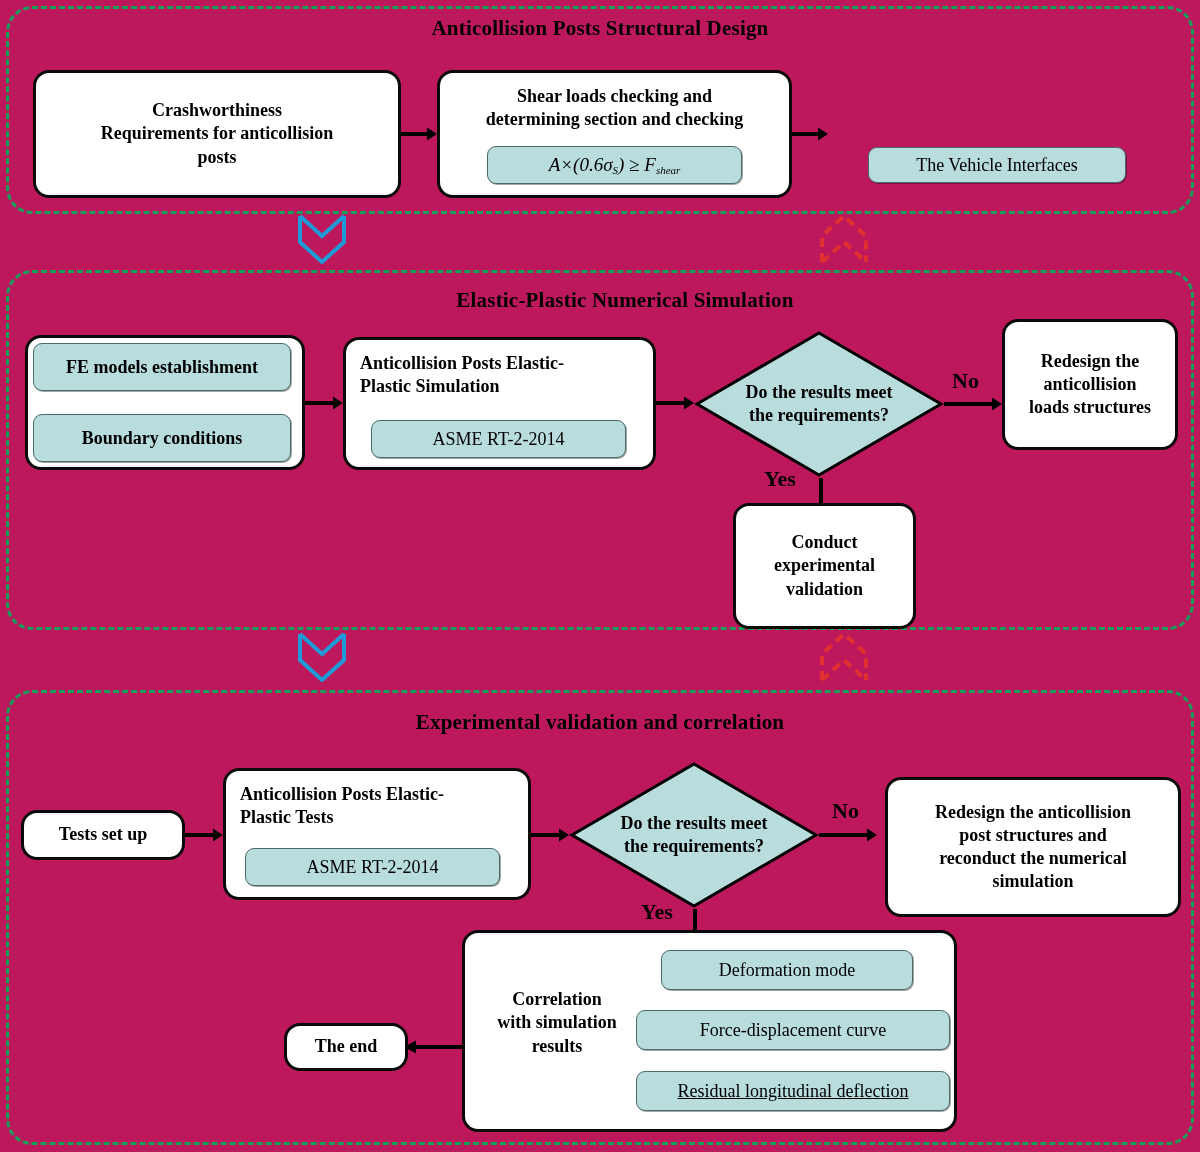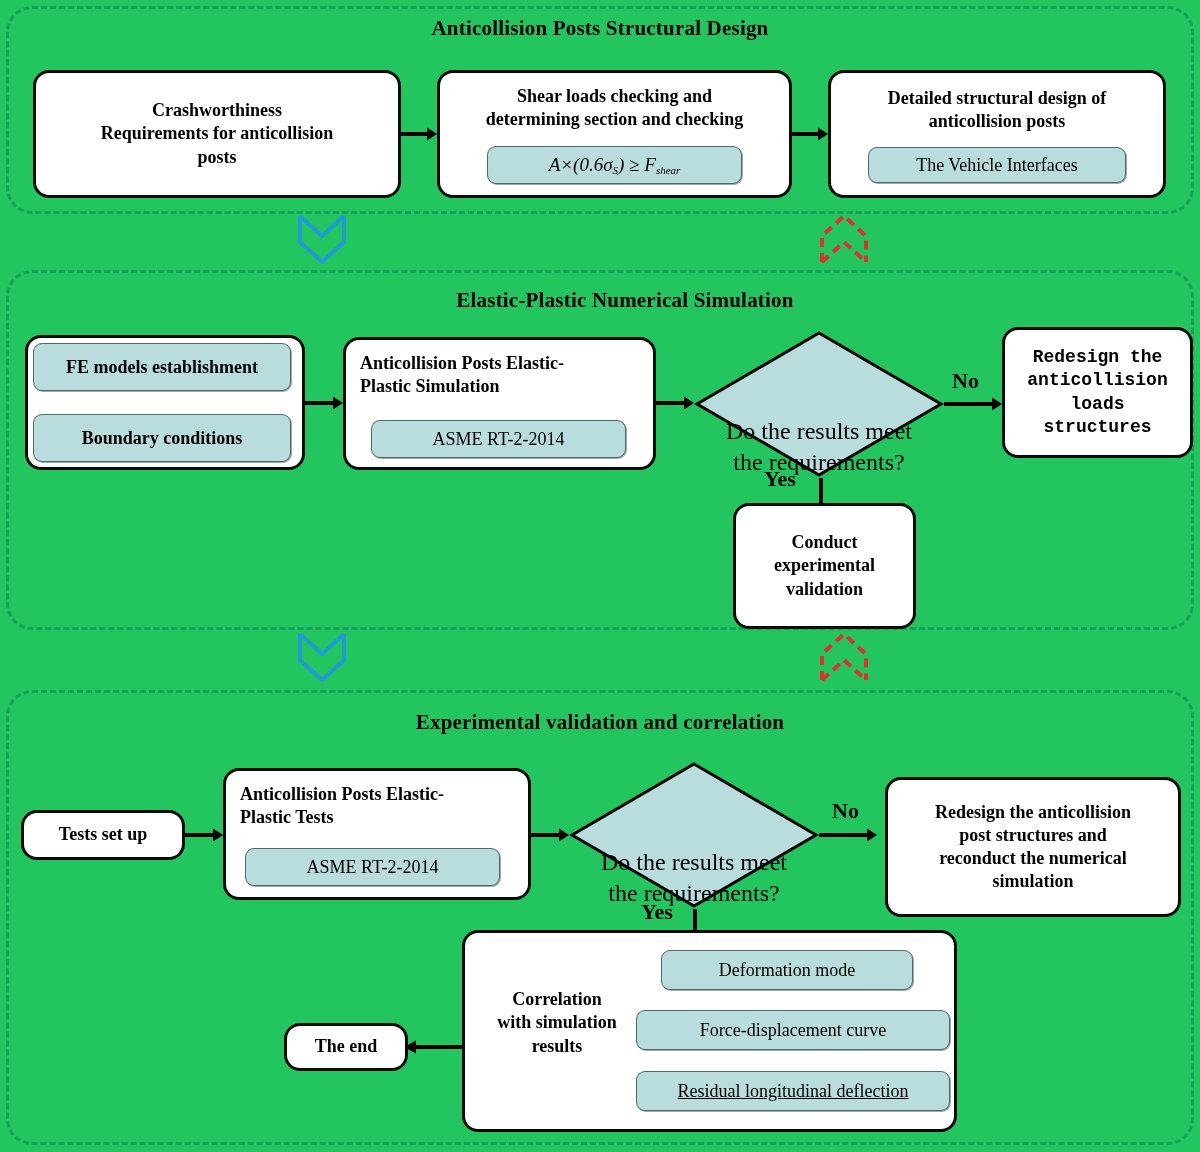--- a/index.html
+++ b/index.html
@@ -5,21 +5,21 @@
   html,body{margin:0;padding:0;background:#ffffff;}
   body{
     font-family:"Liberation Serif","DejaVu Serif",serif;
     color:#000;
   }
   #canvas{
     position:relative;
     width:1200px;
     height:1152px;
     overflow:hidden;
-    background:#22c55e;
+    background:#be185d;
   }
   
   .group{
     position:absolute;
     border:3px dashed #14a05a;
     border-radius:26px;
     box-sizing:border-box;
     background:transparent;
   }
   .group-title{
@@ -68,24 +68,24 @@
   }
   .pill.bold{font-weight:bold;}
   
   .diamond{
     position:absolute;
   }
   .diamond svg{display:block;}
   .diamond .dtext{
     position:absolute;
     left:0;top:0;right:0;bottom:0;
-    display:flex;align-items:flex-end;justify-content:center;
+    display:flex;align-items:center;justify-content:center;
     text-align:center;
-    font-weight:normal;
-    font-size:24px;
+    font-weight:bold;
+    font-size:18px;
     line-height:1.3;
     pointer-events:none;
   }
   
   .conn{position:absolute;}
   .conn svg{display:block;overflow:visible;}
   .lbl{
     position:absolute;
     font-weight:bold;
     font-size:22px;
@@ -134,24 +134,20 @@
     </span>
   </div>
 
   <div class="conn" style="left:792px; top:126px; width:36px; height:16px;">
     <svg width="36" height="16" viewBox="0 0 36 16">
       <line x1="0" y1="8" x2="26" y2="8" stroke="#000" stroke-width="4"></line>
       <polygon points="26,1.5 36,8 26,14.5" fill="#000"></polygon>
     </svg>
   </div>
 
-  <div class="box" style="left:828px; top:70px; width:338px; height:128px; justify-content:flex-start; padding-top:14px;">
-    <span class="cap">Detailed structural design of</span>
-    <span class="cap">anticollision posts</span>
-  </div>
   <div class="pill" style="left:868px; top:147px; width:258px; height:36px;">The Vehicle Interfaces</div>
 
   <div class="blockconn" style="left:296px; top:214px; width:52px; height:50px;">
     <svg width="52" height="50" viewBox="0 0 52 50">
       <polyline points="4,2 4,28 26,48 48,28 48,2" fill="none" stroke="#1e9bd7" stroke-width="4" stroke-linejoin="miter"></polyline>
       <polyline points="4,2 26,22 48,2" fill="none" stroke="#1e9bd7" stroke-width="4" stroke-linejoin="miter"></polyline>
     </svg>
   </div>
   <div class="blockconn" style="left:818px; top:214px; width:52px; height:50px;">
     <svg width="52" height="50" viewBox="0 0 52 50">
@@ -200,21 +196,21 @@
   </div>
 
   <div class="conn" style="left:944px; top:396px; width:58px; height:16px;">
     <svg width="58" height="16" viewBox="0 0 58 16">
       <line x1="0" y1="8" x2="48" y2="8" stroke="#000" stroke-width="4"></line>
       <polygon points="48,1.5 58,8 48,14.5" fill="#000"></polygon>
     </svg>
   </div>
   <div class="lbl" style="left:952px; top:368px;">No</div>
 
-  <div class="box" style="left:1002px; top:327px; width:191px; height:131px;font-family:Liberation Mono, monospace;">
+  <div class="box" style="left:1002px; top:319px; width:176px; height:131px;">
     <span class="cap">Redesign the</span>
     <span class="cap">anticollision</span>
     <span class="cap">loads structures</span>
   </div>
 
   <div class="conn" style="left:812px; top:478px; width:18px; height:52px;">
     <svg width="18" height="52" viewBox="0 0 18 52">
       <line x1="9" y1="0" x2="9" y2="40" stroke="#000" stroke-width="4"></line>
       <polygon points="2,40 16,40 9,52" fill="#000"></polygon>
     </svg>

